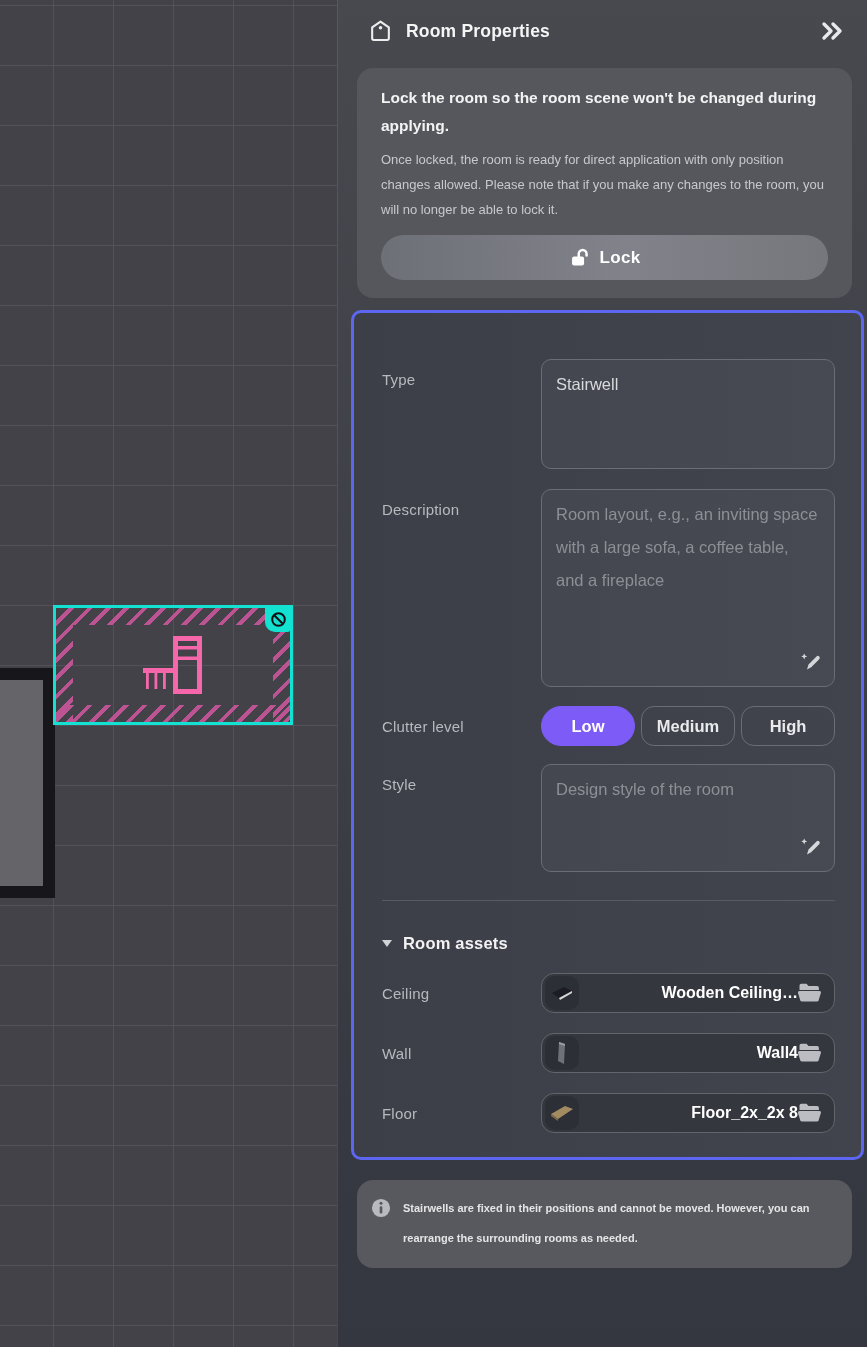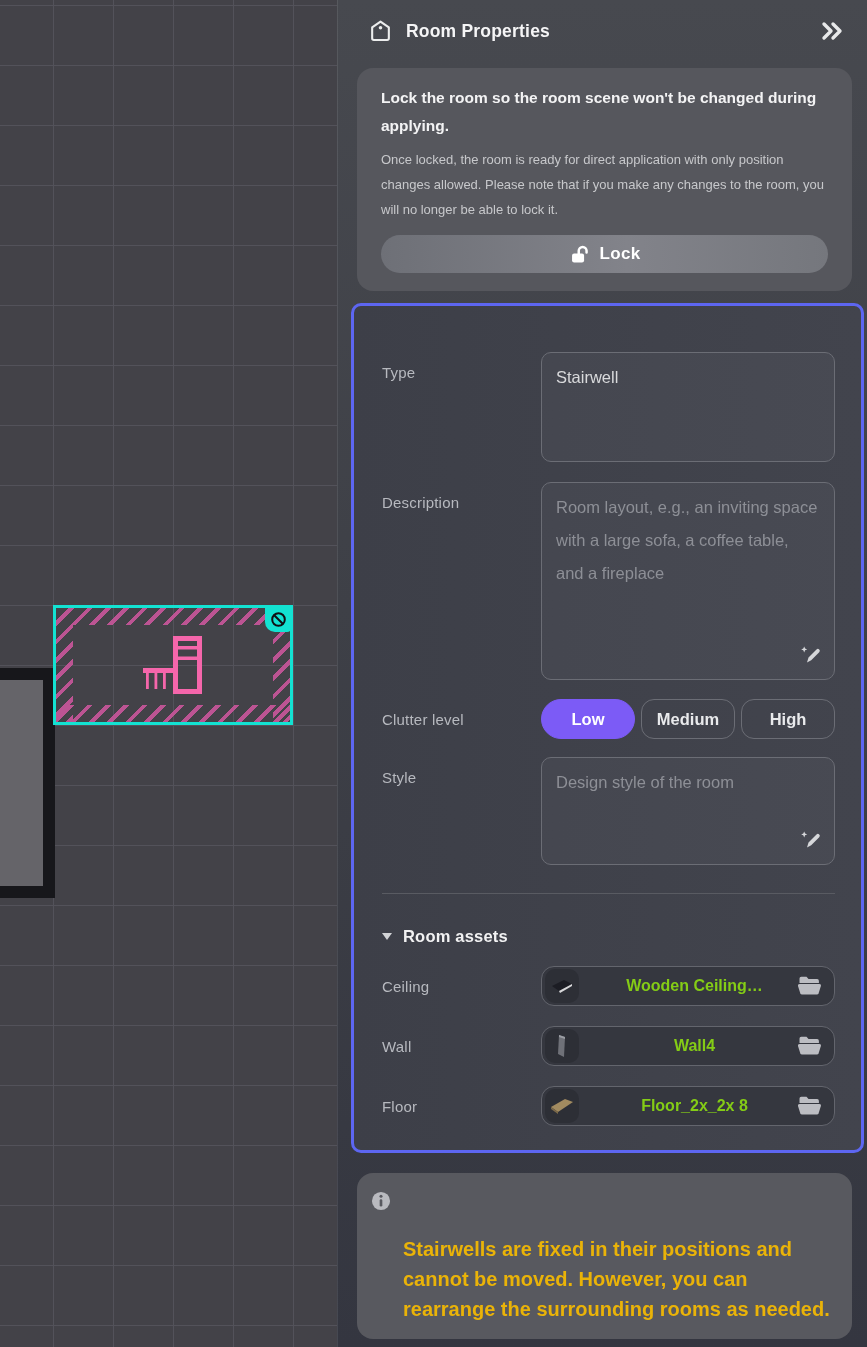--- a/index.html
+++ b/index.html
@@ -49,21 +49,21 @@
   .p-header .spacer { flex:1; }
   .collapse-btn { background:none; border:none; cursor:pointer; padding:4px; display:flex; }
 
   .lock-card {
     margin:6px 15px 0 19px; border-radius:16px; background:#56575d;
     padding:16px 24px 18px;
   }
   .lock-title { font-size:15.5px; font-weight:bold; color:#f3f3f4; line-height:28px; }
   .lock-body  { font-size:13px; color:#c7c8cb; line-height:25px; margin-top:7px; }
   .lock-btn {
-    margin-top:13px; width:100%; height:38px; border:none; border-radius:23px;
+    margin-top:13px; width:100%; height:45px; border:none; border-radius:23px;
     background:linear-gradient(90deg,#6e7077 0%,#82838a 55%,#75777d 100%);
     color:#ffffff; font-size:17px; font-weight:bold; cursor:pointer;
     display:flex; align-items:center; justify-content:center; gap:10px;
     font-family:inherit; letter-spacing:.3px;
   }
 
   .group-box {
     margin:12px 3px 0 13px; border:3px solid #5d66f1; border-radius:10px;
     background:linear-gradient(90deg,#3d3f48 0%,#42444d 100%);
     padding:22px 26px 24px 28px;
@@ -102,29 +102,29 @@
   .divider { height:1px; background:#595b62; margin:28px 0 0 0; }
   .assets-head { margin-top:33px; }
 
   .asset-row { display:flex; margin-top:20px; align-items:center; }
   .asset-pill {
     flex:1; height:40px; border:1px solid #63656d; border-radius:13px; background:#35373f;
     display:flex; align-items:center; padding:0 12px 0 3px; cursor:pointer; font-family:inherit;
   }
   .thumb { width:34px; height:34px; border-radius:10px; background:#2d2f36;
            display:flex; align-items:center; justify-content:center; flex:none; }
-  .asset-name { font-size:16px; font-weight:bold; color:#84cc16; margin-left:12px; flex:1; text-align:center;
+  .asset-name { font-size:16px; font-weight:bold; color:#ffffff; margin-left:12px; flex:1; text-align:right;
                 white-space:nowrap; overflow:hidden; }
   .folder { flex:none; display:flex; }
 
   .note-card {
     margin:20px 15px 0 19px; border-radius:16px; background:#58595f;
     padding:13px 18px 15px 14px; display:flex; gap:12px;
   }
-  .note-text { font-size:20px; font-weight:600; color:#eab308; line-height:30px;margin-top:48px; }
+  .note-text { font-size:11px; font-weight:600; color:#e5e5e5; line-height:30px; }
   .note-icon { flex:none; margin-top:5px; }
 </style>
 </head>
 <body>
 
 <div class="stage">
 
   <div class="canvas">
 
     <div class="adj-room"></div>

